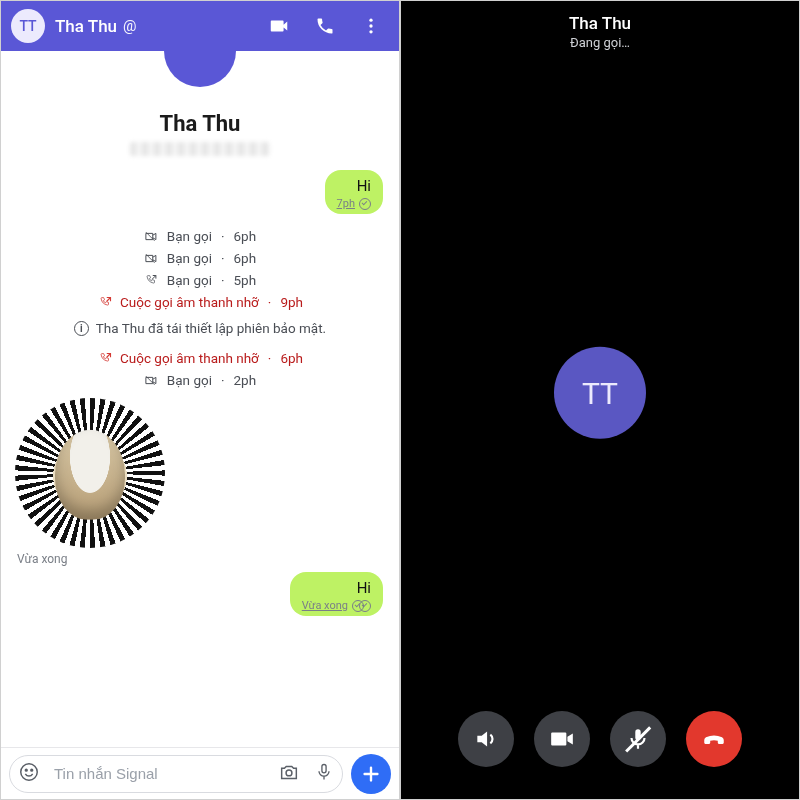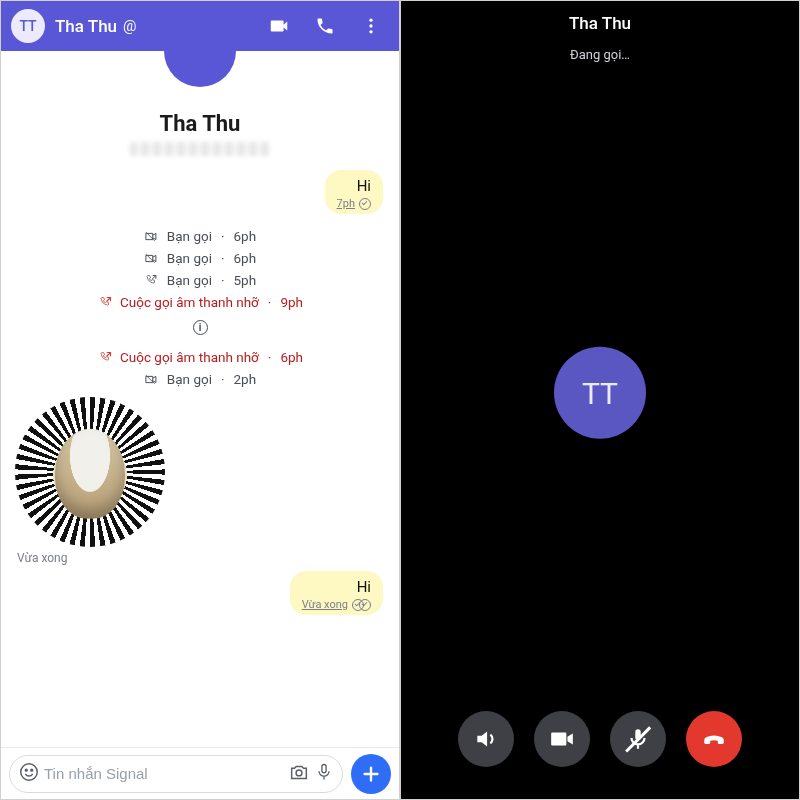--- a/index.html
+++ b/index.html
@@ -29,21 +29,21 @@
     width: 72px; height: 36px; border-radius: 0 0 72px 72px; background:#5a57d6;
     margin: 0 auto 24px;
   }
   .contact-name { text-align:center; font-size: 22px; font-weight:700; color:#1b1b1b; }
   .contact-sub {
     width: 140px; height: 14px; margin: 6px auto 14px; border-radius: 3px;
     background: repeating-linear-gradient(90deg,#e6e6e6 0 6px,#f4f4f4 6px 12px);
     filter: blur(2px);
   }
   .bubble-out {
-    align-self:flex-end; background:#fef9c3; color:#111; border-radius:16px;
+    align-self:flex-end; background:#bef264; color:#111; border-radius:16px;
     padding:7px 12px 4px; max-width: 70%; margin-left:auto; margin-right:6px;
     display:flex; flex-direction:column; align-items:flex-end;
   }
   .bubble-out .msg { font-size:15px; }
   .bubble-out .meta { font-size:11px; color:#7a7f87; display:flex; gap:4px; align-items:center; margin-top:2px;text-decoration:underline;}
   .tick { width:12px;height:12px;border:1.3px solid #7a7f87;border-radius:50%; position:relative;}
   .tick::after{content:"";position:absolute;left:2.2px;top:2.5px;width:4px;height:2.2px;border-left:1.3px solid #7a7f87;border-bottom:1.3px solid #7a7f87;transform:rotate(-45deg);}
   .dbl-tick { display:inline-flex; gap:-2px;}
   .log-list { display:flex; flex-direction:column; gap:6px; align-items:center; margin:14px 0 10px;}
   .log-item { font-size:13.5px; color:#4a4e55; display:flex; align-items:flex-start; gap:7px;}
@@ -67,39 +67,39 @@
       linear-gradient(#d6c6a4,#b89f77);
     box-shadow: inset 0 -10px 14px rgba(0,0,0,.25);
   }
   .sticker-time{font-size:12px;color:#7a7f87;margin:4px 0 6px 6px;}
   .chat-input {
     position:absolute; left:0; right:0; bottom:0; height:52px; background:#fff;
     border-top:1px solid #e7e7ea; display:flex; align-items:center; padding:0 8px; gap:8px;
   }
   .ci-field{
     flex:1; height:38px; border:1px solid #d9dbe0; border-radius:20px; display:flex;
-    align-items:center; padding:0 8px 0 8px; gap:4px; color:#9aa0a9;justify-content:flex-end;
+    align-items:center; padding:0 8px 0 8px; gap:14px; color:#9aa0a9;justify-content:flex-end;
   }
   .ci-field input{
     flex:1;border:none;outline:none;font-size:15px;color:#333;background:transparent;
   }
   .ci-field input::placeholder{color:#9aa0a9;}
   .round-btn{
     width:40px;height:40px;border-radius:50%;display:flex;align-items:center;justify-content:center;
   }
   .send-btn{background:#2f6df6;color:#fff;}
   .ci-icon svg{width:22px;height:22px;stroke:#5a5f67;fill:none;stroke-width:1.6;}
   .mic-sm svg{width:20px;height:20px;}
   .cam-sm svg{width:22px;height:22px;}
 
   
   .call-pane{background:#000;color:#fff;}
   .call-top{position:absolute;top:12px;left:0;right:0;text-align:center;}
   .call-name{font-size:17px;font-weight:500;}
-  .call-status{font-size:13px;color:#cfd1d6;margin-top:14px;}
+  .call-status{font-size:13px;color:#cfd1d6;margin-top:2px;}
   .call-avatar{
     position:absolute;left:50%;top:50%;transform:translate(-50%,-58%);
     width:92px;height:92px;border-radius:50%;background:#5a57c2;
     display:flex;align-items:center;justify-content:center;font-size:30px;font-weight:400;color:#eceafd;
   }
   .call-bar{
     position:absolute;left:0;right:0;bottom:32px;display:flex;justify-content:center;gap:20px;
   }
   .cb-btn{
     width:56px;height:56px;border-radius:50%;background:#3e4045;display:flex;align-items:center;justify-content:center;
@@ -196,20 +196,21 @@
               </svg>
             </span>
           <span>Cuộc gọi âm thanh nhỡ</span>
             <span class="dot"></span>
           <span>9ph</span>
         </div>
       </div>
 
       <div class="info-row">
         <span class="ii">i</span>
+        <span>Tha Thu đã tái thiết lập phiên bảo mật.</span>
       </div>
 
       <div class="log-list">
         <div class="log-item missed">
           <span class="li-icon">
               <svg viewBox="0 0 24 24">
                 <path fill="none" stroke="#d43a34" stroke-width="1.8" d="M6 3h4l2 5-3 2a12 12 0 0 0 5 5l2-3 5 2v4a2 2 0 0 1-2 2A18 18 0 0 1 4 5a2 2 0 0 1 2-2z" transform="scale(.7) translate(3 3)"></path>
                 <path stroke="#d43a34" stroke-width="1.8" fill="none" d="M14 10l6-6M14 4h6v6"></path>
               </svg>
             </span>

